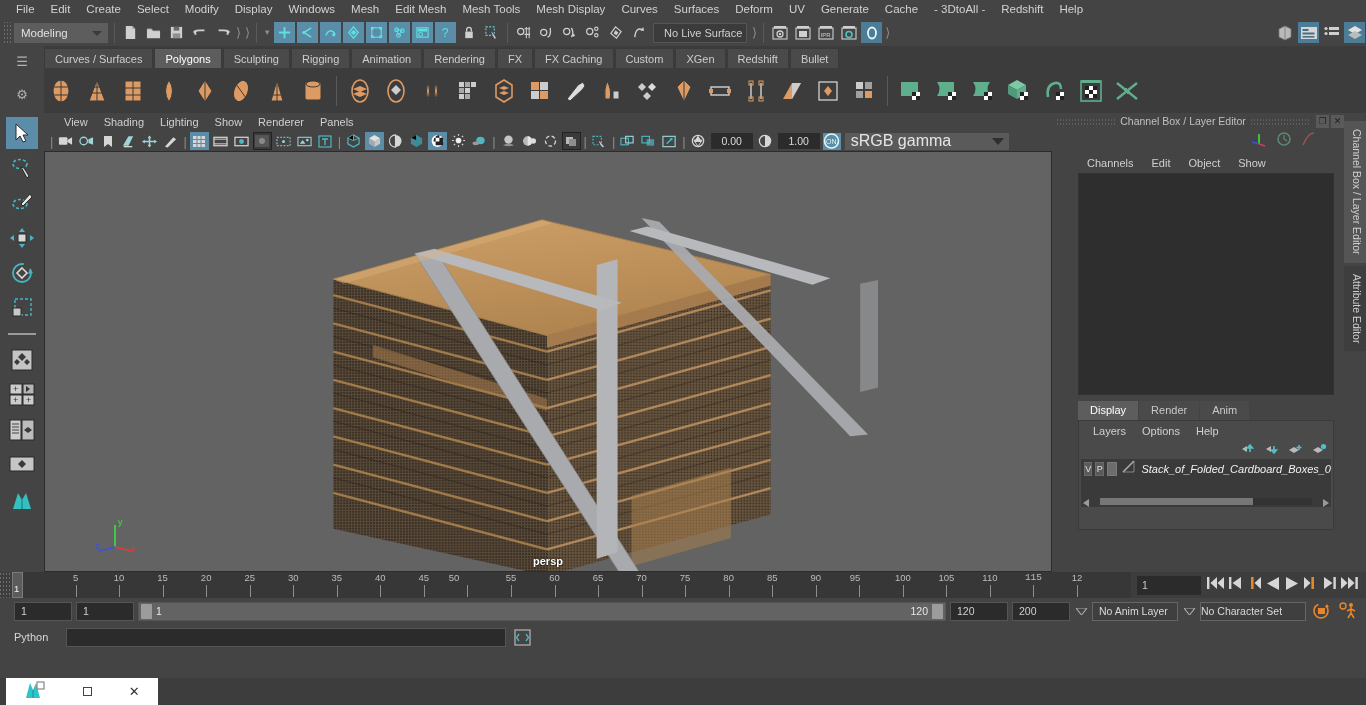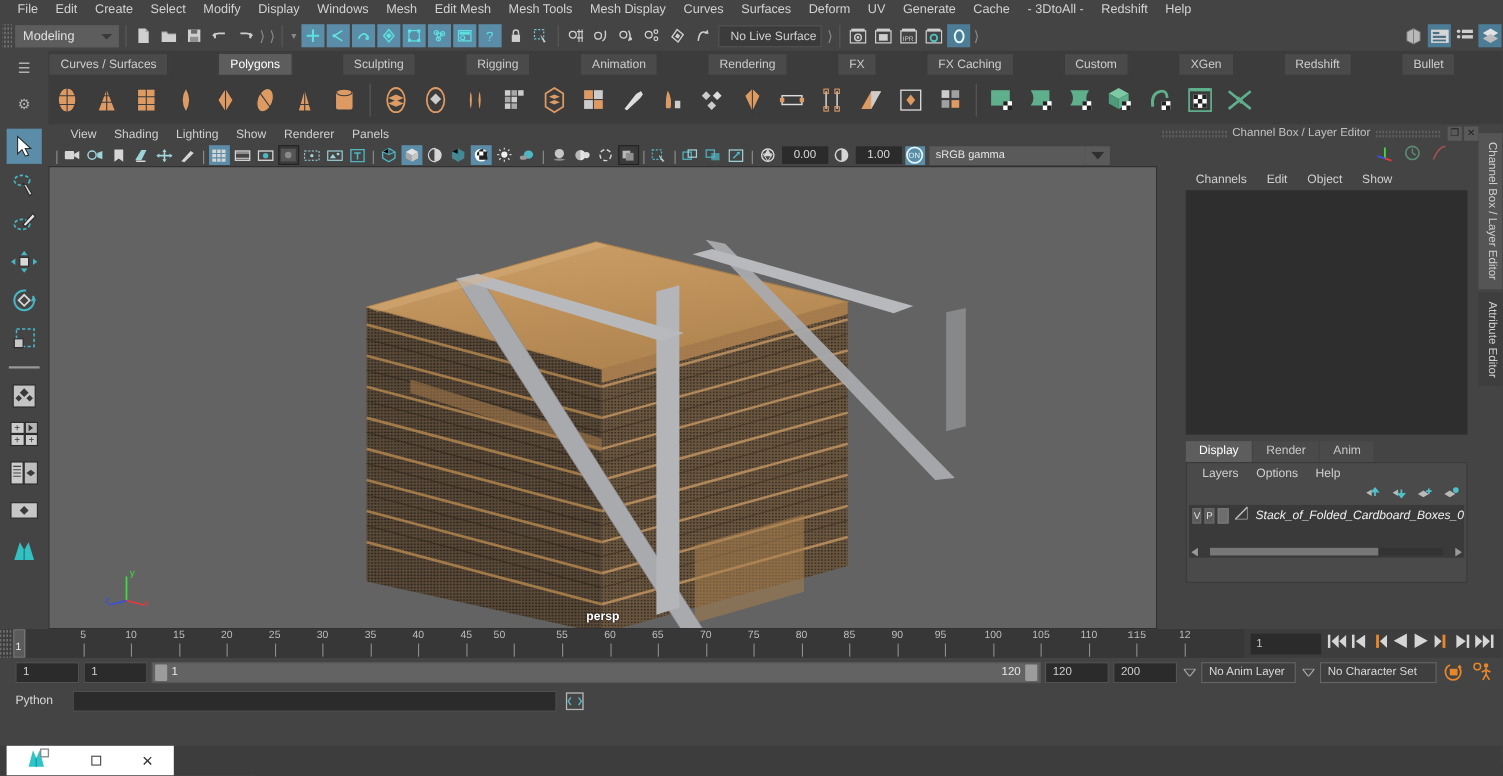--- a/index.html
+++ b/index.html
@@ -51,21 +51,21 @@
   .nolive {
     width: 94px; height: 20px; background: #3b3b3b; border: 1px solid #555;
     color: #cfcfcf; font-size: 11px; display: flex; align-items: center;
     padding-left: 10px; margin: 0 3px;
   }
   .rbrack { color: #8a8a8a; font-size: 13px; padding: 0 2px; }
 
   
   .shelftabs {
     height: 22px; background: #3c3c3c; display: flex; align-items: flex-end;
-    padding-left: 44px; font-size: 11px; gap: 44px;
+    padding-left: 44px; font-size: 11px;
   }
   .shelftab {
     height: 20px; line-height: 20px; padding: 0 10px; background: #4a4a4a;
     color: #cdcdcd; margin-right: 1px; border: 1px solid #3a3a3a; border-bottom: none;
   }
   .shelftab.active { background: #5d5d5d; color: #fff; }
   .shelfrow {
     height: 45px; background: #3c3c3c; display: flex; align-items: center;
     padding-left: 44px; gap: 2px;
   }
@@ -98,21 +98,21 @@
   }
   .vbtn { width: 19px; height: 18px; display: inline-flex; align-items: center; justify-content: center; margin: 0 1px; }
   .vbtn.act { background: #5b8ca8; }
   .vbtn.press { background: #3a3a3a; border: 1px solid #222; }
   .numfield {
     width: 42px; height: 16px; background: #2b2b2b; color: #dcdcdc;
     font-size: 10.5px; display: flex; align-items: center; justify-content: center; margin: 0 2px;
   }
   .gammabox {
     width: 142px; height: 17px; background: #5a5a5a; color: #e5e5e5;
-    font-size: 10px; display: flex; align-items: center; padding-left: 6px; margin-left: 3px;
+    font-size: 16px; display: flex; align-items: center; padding-left: 6px; margin-left: 3px;
   }
   .gammaarrow {
     width: 22px; height: 17px; background: #5a5a5a; display: flex; align-items: center; justify-content: center;
   }
   .viewport {
     flex: 1; background: #636363; position: relative; overflow: hidden;
     border: 1px solid #2c2c2c;
   }
   .persp-label {
     position: absolute; bottom: 4px; left: 50%; transform: translateX(-50%);
@@ -202,21 +202,21 @@
   .rhandle { width: 11px; height: 15px; background: #9c9c9c; border-radius: 1px; }
   .dropdown-arrow {
     width: 14px; height: 19px; display: flex; align-items: center; justify-content: center;
   }
   .animfield {
     width: 86px; height: 19px; background: #3f3f3f; border: 1px solid #666; color: #d8d8d8;
     font-size: 10.5px; display: flex; align-items: center; padding-left: 6px;
   }
   .charfield {
     width: 106px; height: 19px; background: #3f3f3f; border: 1px solid #666; color: #d8d8d8;
-    font-size: 10.5px; display: flex; align-items: center; padding-left: 6px;
+    font-size: 10.5px; display: flex; align-items: center; 
   }
 
   
   .cmdline { height: 26px; background: #444; display: flex; align-items: center; gap: 6px; padding-left: 14px; }
   .cmd-label { font-size: 11px; color: #d8d8d8; width: 46px; }
   .cmd-input { width: 440px; height: 19px; background: #2b2b2b; border: 1px solid #555; }
   .cmd-out {
     flex: 1; height: 19px; background: #3e3e3e; border: 1px solid #555; color: #d6d6d6;
     font-size: 10.5px; display: flex; align-items: center; padding-left: 6px; margin-right: 2px;
   }

